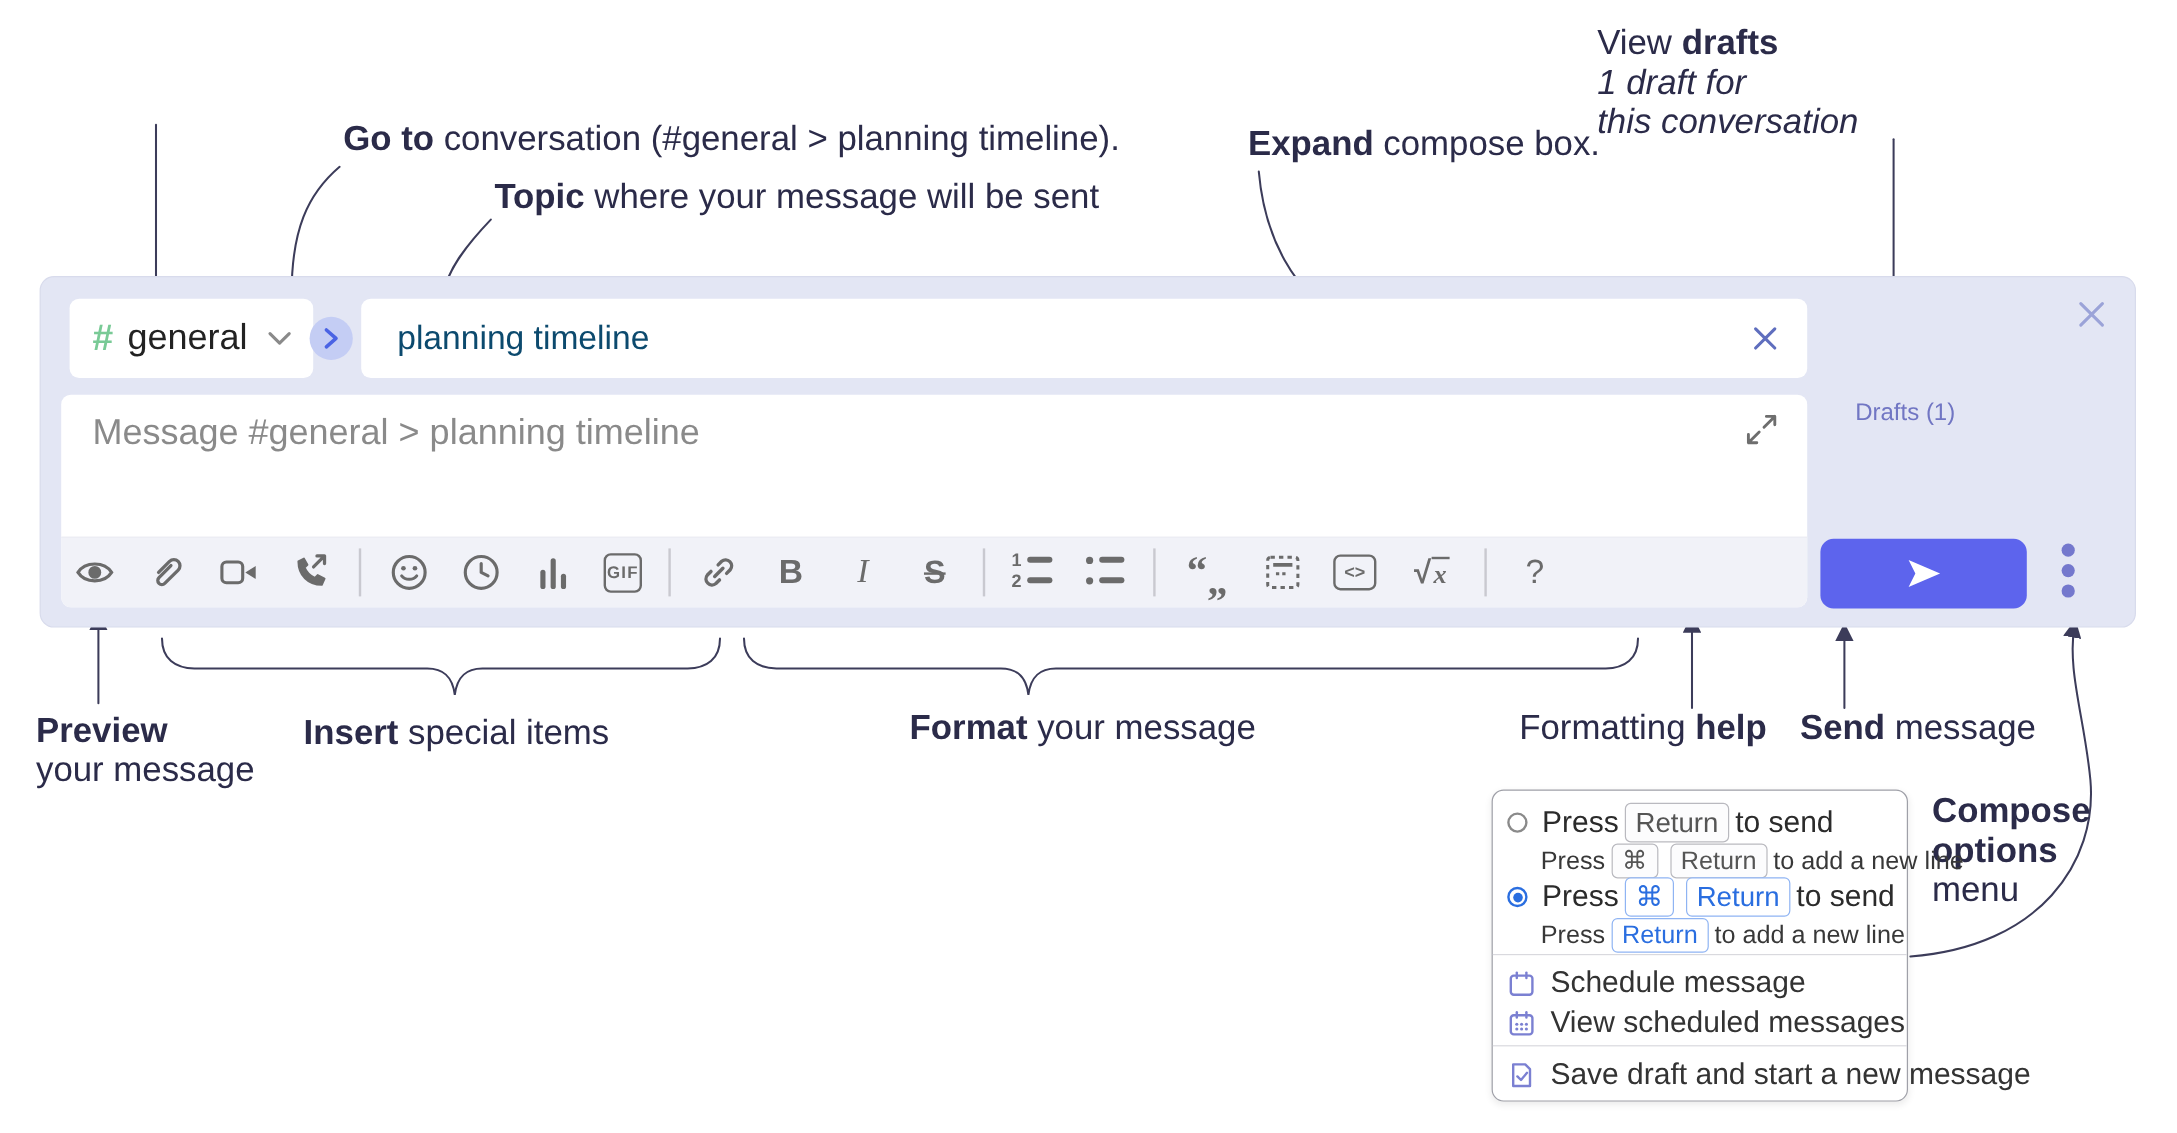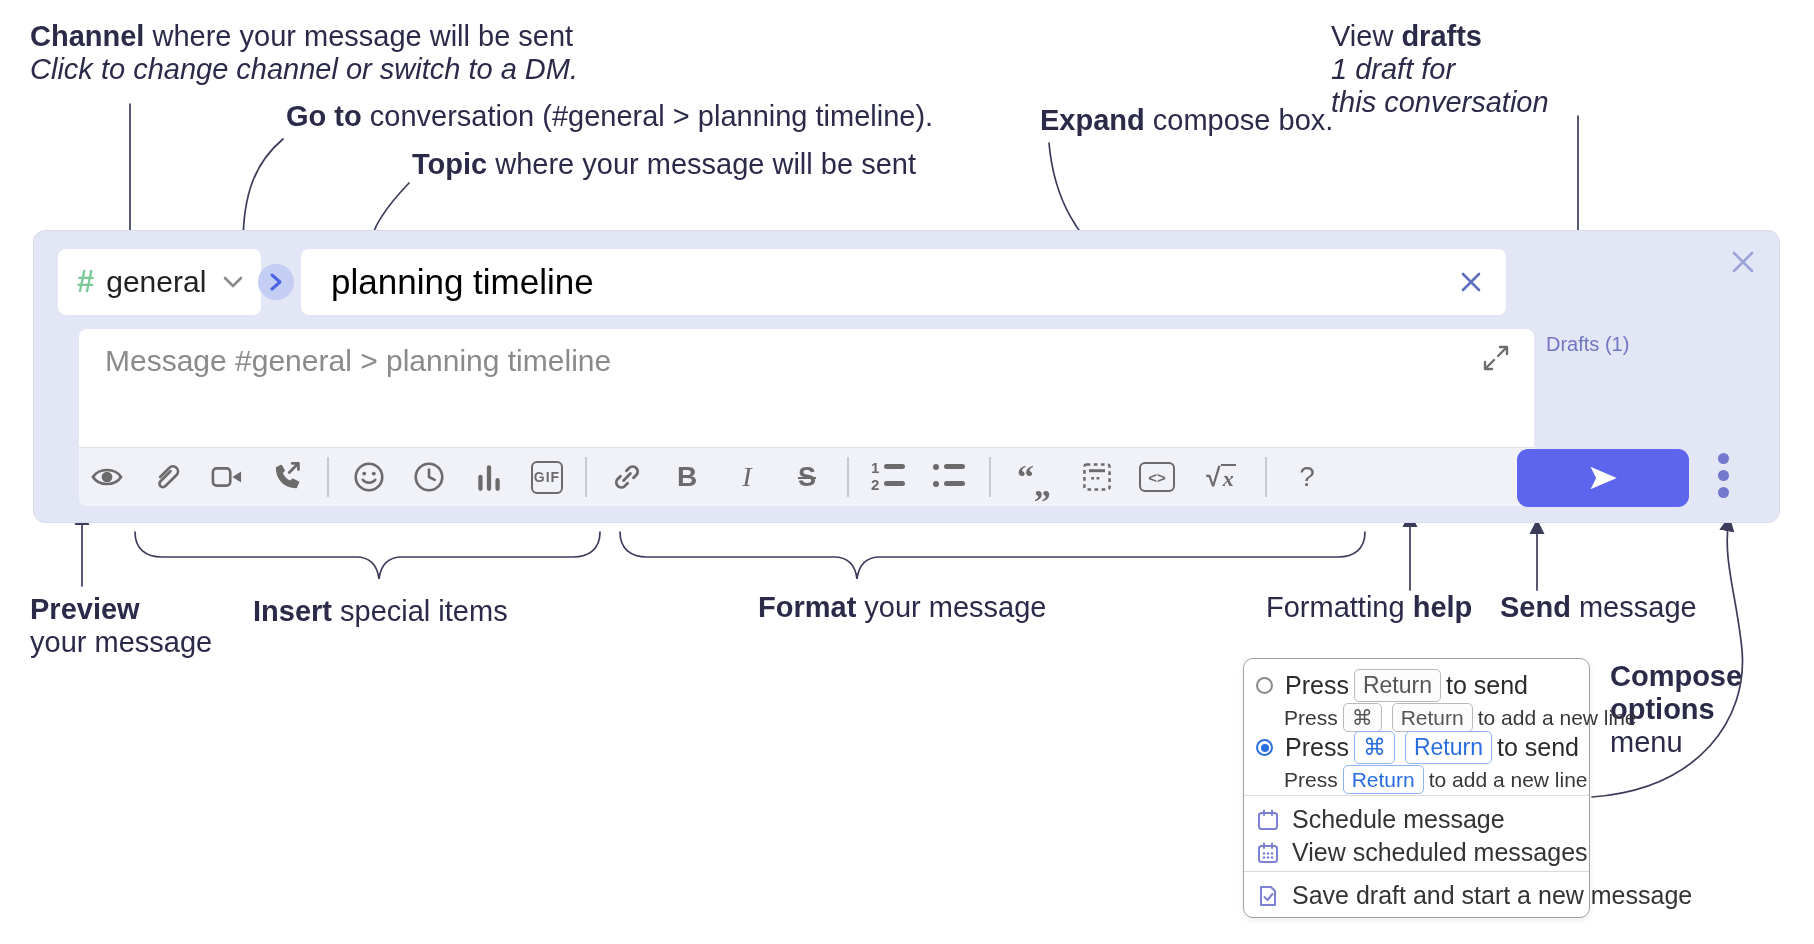--- a/index.html
+++ b/index.html
@@ -15,24 +15,24 @@
   .compose{position:absolute;left:33px;top:230px;width:1747px;height:293px;
            background:#e3e6f4;border:1px solid #d8dbec;border-radius:12px;box-sizing:border-box;}
   .whitebox{position:absolute;background:#fff;border-radius:8px;box-sizing:border-box;}
   .chan{left:24px;top:18px;width:203px;height:66px;display:flex;align-items:center;cursor:pointer;}
   .chan .hash{color:#79ca96;font-weight:700;font-size:31px;margin:0 12px 0 19px;}
   .chan .cname{font-size:30px;color:#222;}
   .chan svg{margin-left:auto;margin-right:16px;}
   .gocircle{position:absolute;left:224px;top:33px;width:36px;height:36px;border-radius:50%;
             background:#c4cdf4;display:flex;align-items:center;justify-content:center;cursor:pointer;}
   .topic{left:267px;top:18px;width:1205px;height:66px;display:flex;align-items:center;}
-  .topic .tval{font-size:35px;color:#000000;margin-left:30px;}
+  .topic .tval{font-size:28px;color:#0c4a6e;margin-left:30px;}
   .topic .clear{margin-left:auto;margin-right:20px;cursor:pointer;display:flex;}
   .closebox{position:absolute;right:18px;top:13px;cursor:pointer;display:flex;}
-  .msgbox{left:17px;top:98px;width:1455px;height:177px;margin-left:28px;}
+  .msgbox{left:17px;top:98px;width:1455px;height:177px;}
   .placeholder{position:absolute;left:26px;top:15px;font-size:30px;color:#8a8a8a;}
   .expandbtn{position:absolute;right:24px;top:15px;cursor:pointer;display:flex;}
   .tbar{position:absolute;left:0;bottom:0;width:100%;height:59px;background:#f1f2f8;
         border-top:1px solid #e2e2ea;border-radius:0 0 8px 8px;box-sizing:border-box;
         display:flex;align-items:center;padding:0 10px;gap:24px;}
   .ticon{width:36px;height:36px;display:flex;align-items:center;justify-content:center;
          color:#6b6b6b;cursor:pointer;flex:0 0 auto;}
   .tdiv{width:2px;height:40px;background:#c9c9d0;flex:0 0 auto;margin:0 -2px;}
   .tb-bold{font-size:28px;font-weight:700;}
   .tb-italic{font-size:28px;font-style:italic;font-family:"Liberation Serif",serif;}
@@ -95,24 +95,20 @@
       <path d="M1578,116 L1578,312" marker-end="url(#ah)"></path>
       <path d="M82,586 L82,513" marker-end="url(#ah)"></path>
       <path d="M1410,590 L1410,515" marker-end="url(#ah)"></path>
       <path d="M1537,590 L1537,522" marker-end="url(#ah)"></path>
       <path d="M1592,797 C1700,789 1748,718 1742,650 C1737,597 1722,558 1729,519" marker-end="url(#ah)"></path>
       <path d="M135,532 C135,549 146,557 162,557 L356,557 C369,557 377,563 379,579 C381,563 389,557 402,557 L573,557 C589,557 600,549 600,532"></path>
       <path d="M620,532 C620,549 631,557 647,557 L834,557 C847,557 855,563 857,579 C859,563 867,557 880,557 L1338,557 C1354,557 1365,549 1365,532"></path>
     </g>
   </svg>
 
-  <div class="note" style="left:30px;top:20px;">
-    <div><b>Channel</b><span> where your message will be sent</span></div>
-    <div class="it">Click to change channel or switch to a DM.</div>
-  </div>
   <div class="note" style="left:286px;top:100px;">
     <b>Go to</b><span> conversation (#general &gt; planning timeline).</span>
   </div>
   <div class="note" style="left:412px;top:148px;">
     <b>Topic</b><span> where your message will be sent</span>
   </div>
   <div class="note" style="left:1040px;top:104px;">
     <b>Expand</b><span> compose box.</span>
   </div>
   <div class="note" style="left:1331px;top:20px;">

